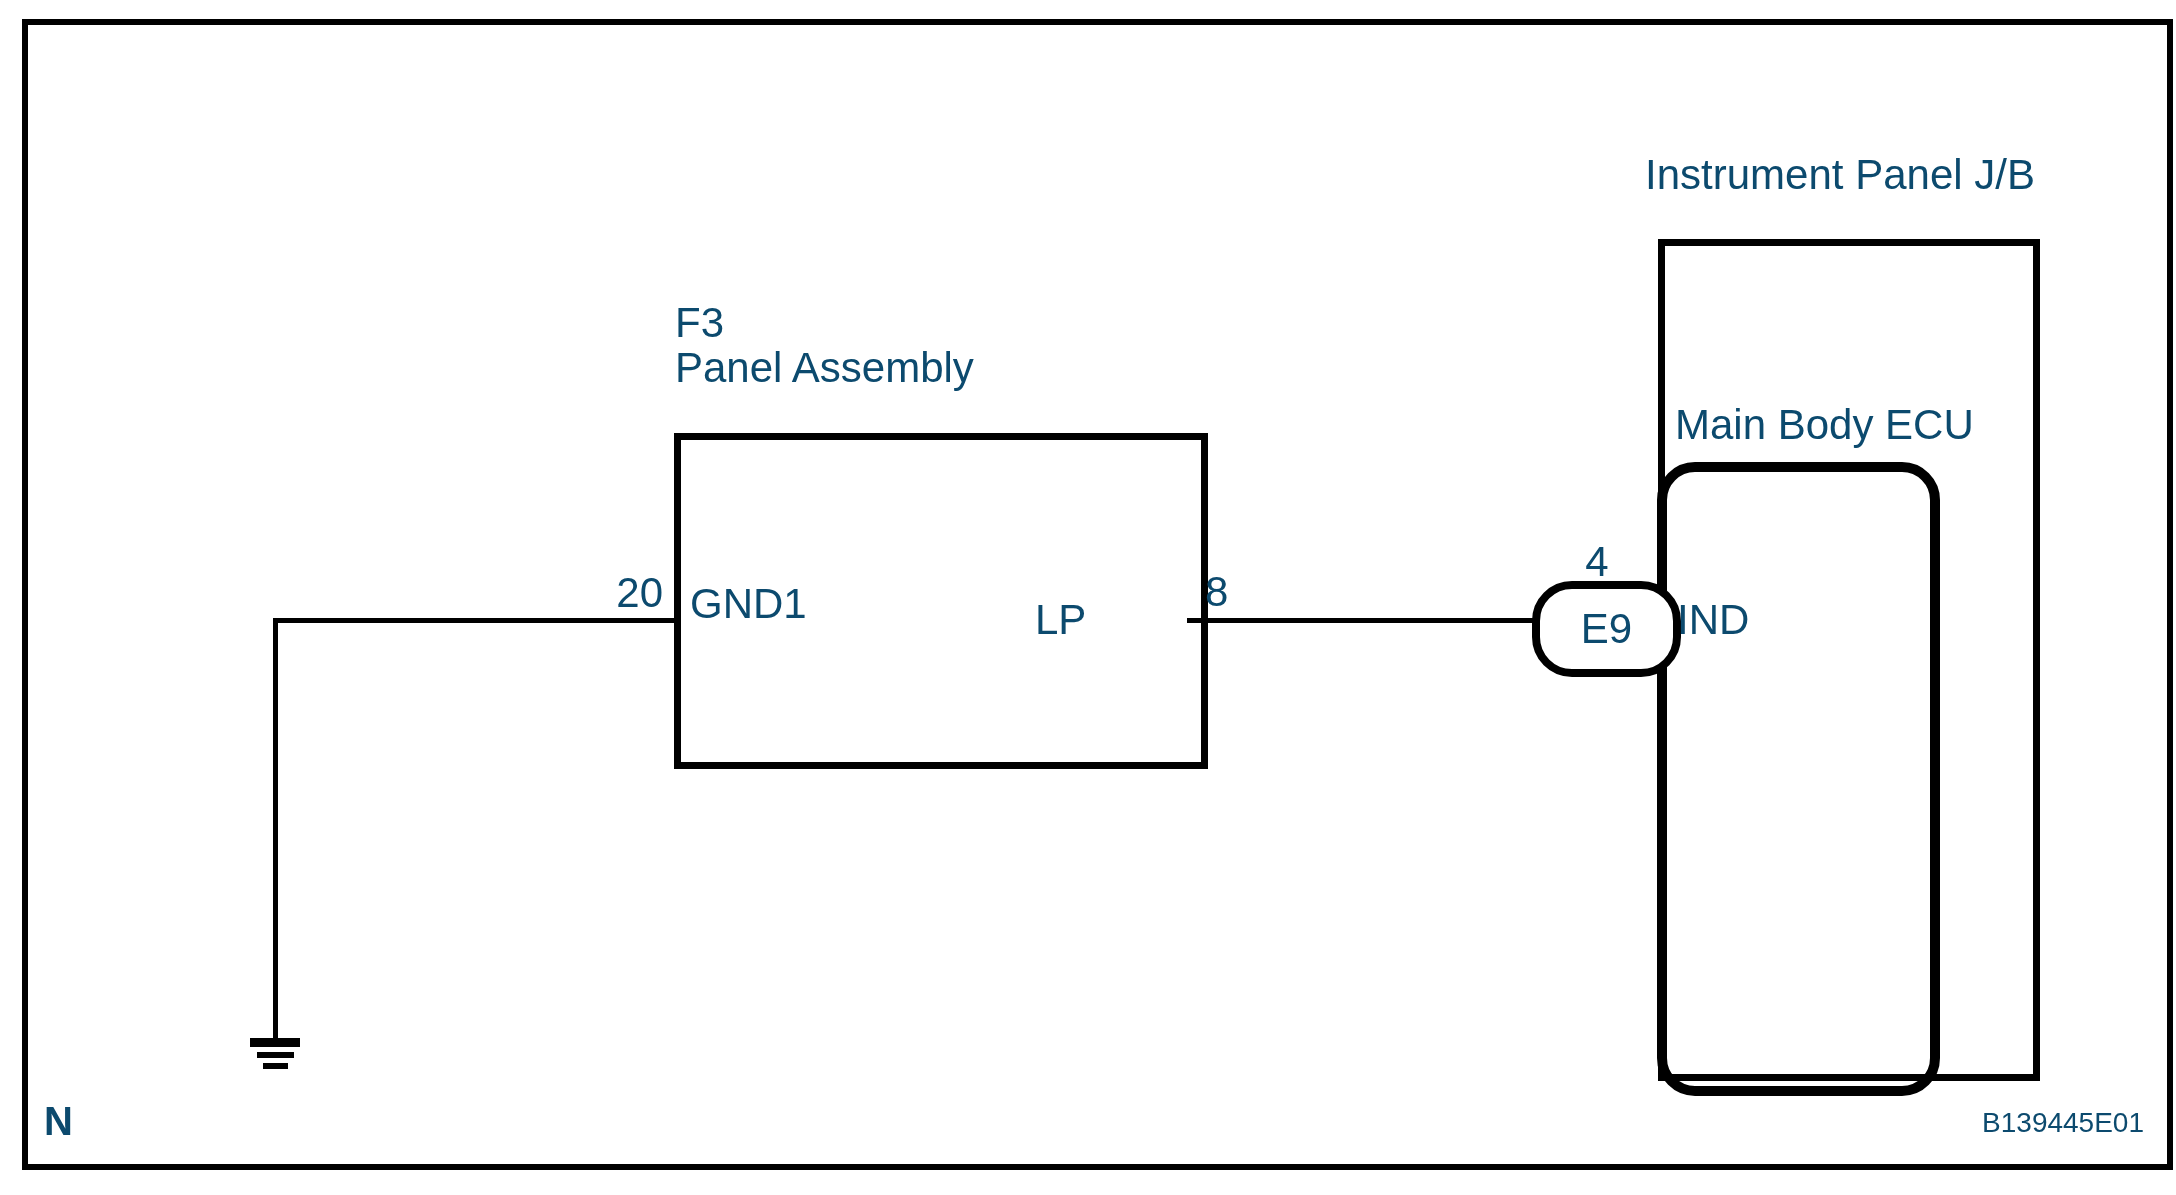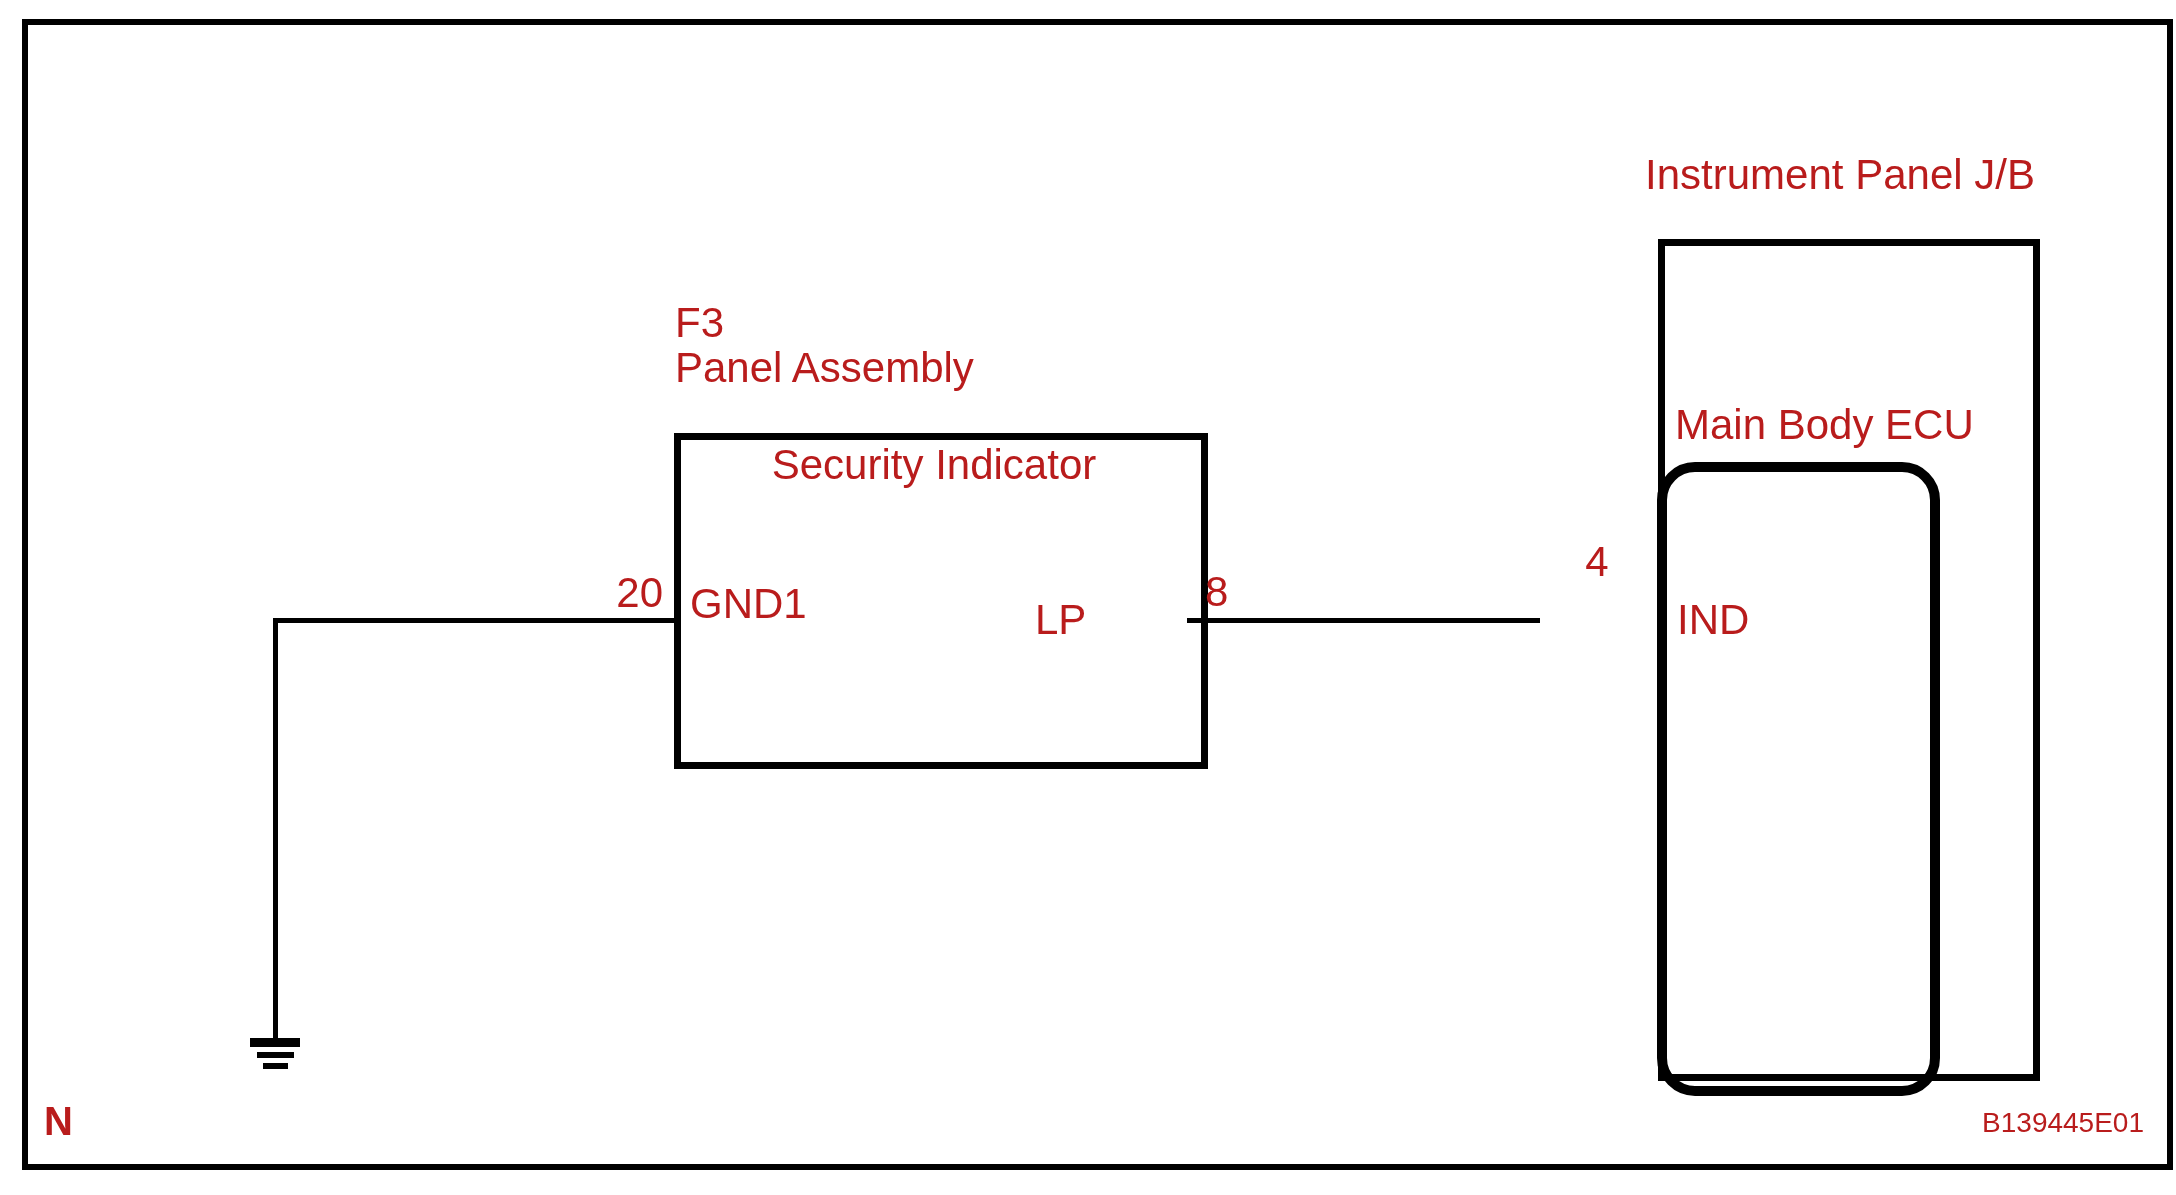--- a/index.html
+++ b/index.html
@@ -9,21 +9,21 @@
     background:#ffffff;
     font-family:"Liberation Sans", sans-serif;
     color:#000;
     overflow:hidden;
   }
   .abs{position:absolute;}
   .label{
     font-size:42px;
     line-height:1;
     white-space:nowrap;
-    color:#b91c1c;
+    color:#0c4a6e;
   }
   .frame{
     border:6px solid #000;
     background:transparent;
   }
   .box{
     border:7px solid #000;
     background:transparent;
   }
   .rounded-rect{
@@ -57,31 +57,33 @@
     <div class="abs gbar" style="left:7px;top:14px;width:37px;height:6px;"></div>
     <div class="abs gbar" style="left:13px;top:25px;width:25px;height:6px;"></div>
   </div>
 
   <div class="abs box z2" style="left:1658px;top:239px;width:368px;height:828px;"></div>
 
   <div class="abs rounded-rect z2" style="left:1657px;top:462px;width:263px;height:614px;"></div>
 
   <div class="abs box z2" style="left:674px;top:433px;width:520px;height:322px;"></div>
 
+  <div class="abs oval z3" style="left:1532px;top:581px;width:133px;height:80px;">
+    <span class="label">E9</span>
+  </div>
 
   <div class="abs label z4" style="left:1640px;top:154px;width:400px;text-align:center;">Instrument Panel J/B</div>
 
   <div class="abs label z4" style="left:1675px;top:404px;">Main Body ECU</div>
 
   <div class="abs z4" style="left:675px;top:300px;">
     <div class="label" style="line-height:45px;">F3</div>
     <div class="label" style="line-height:45px;">Panel Assembly</div>
   </div>
 
-  <div class="abs label z4" style="left:674px;top:444px;width:520px;text-align:center;">Security Indicator</div>
 
   <div class="abs label z4" style="left:595px;top:572px;width:68px;text-align:right;">20</div>
 
   <div class="abs label z4" style="left:690px;top:583px;">GND1</div>
 
   <div class="abs label z4" style="left:1035px;top:599px;width:145px;">LP</div>
 
   <div class="abs label z4" style="left:1205px;top:571px;">8</div>
 
   <div class="abs label z4" style="left:1577px;top:541px;width:40px;text-align:center;">4</div>

